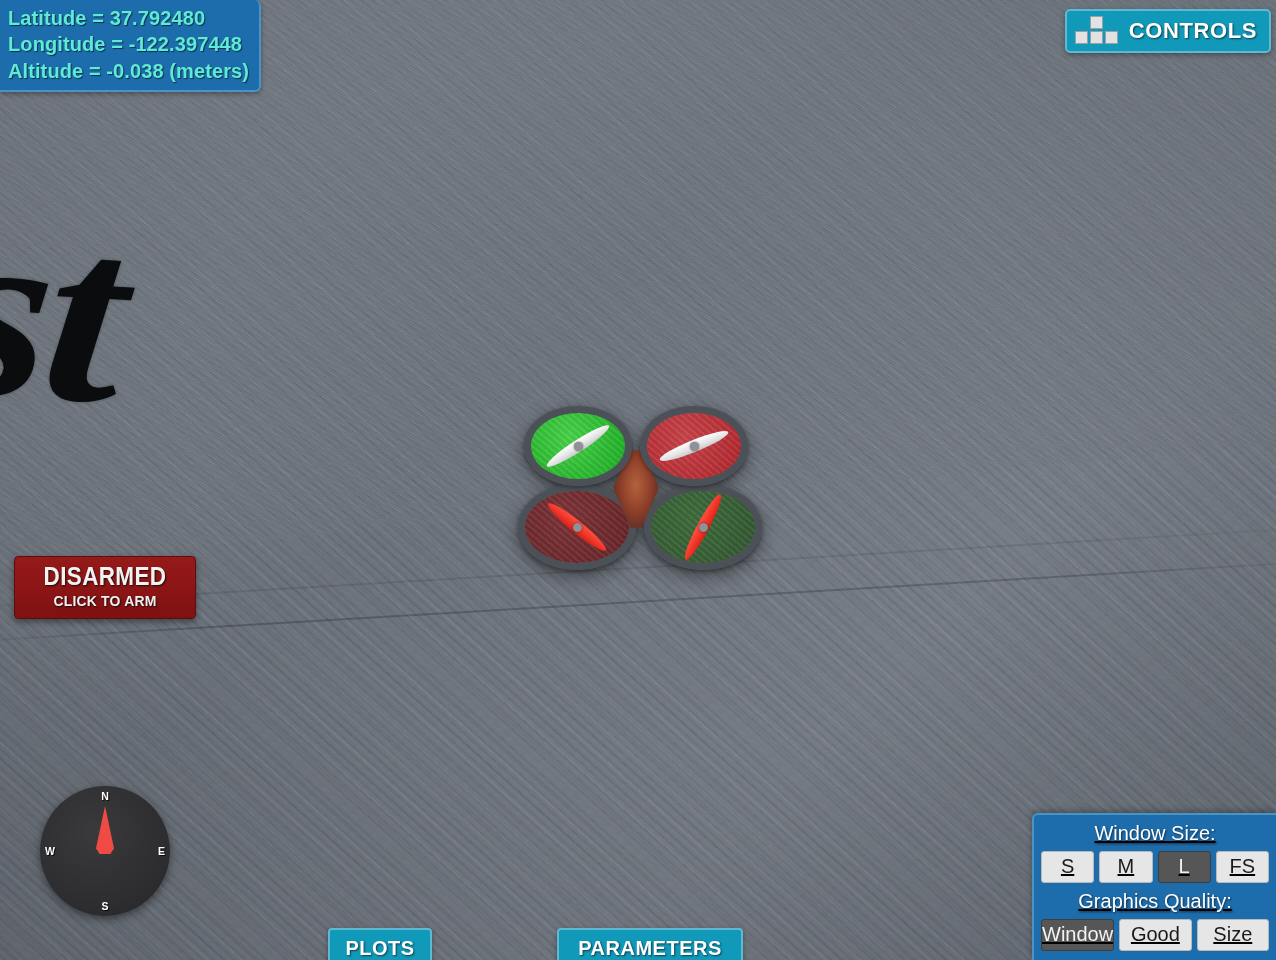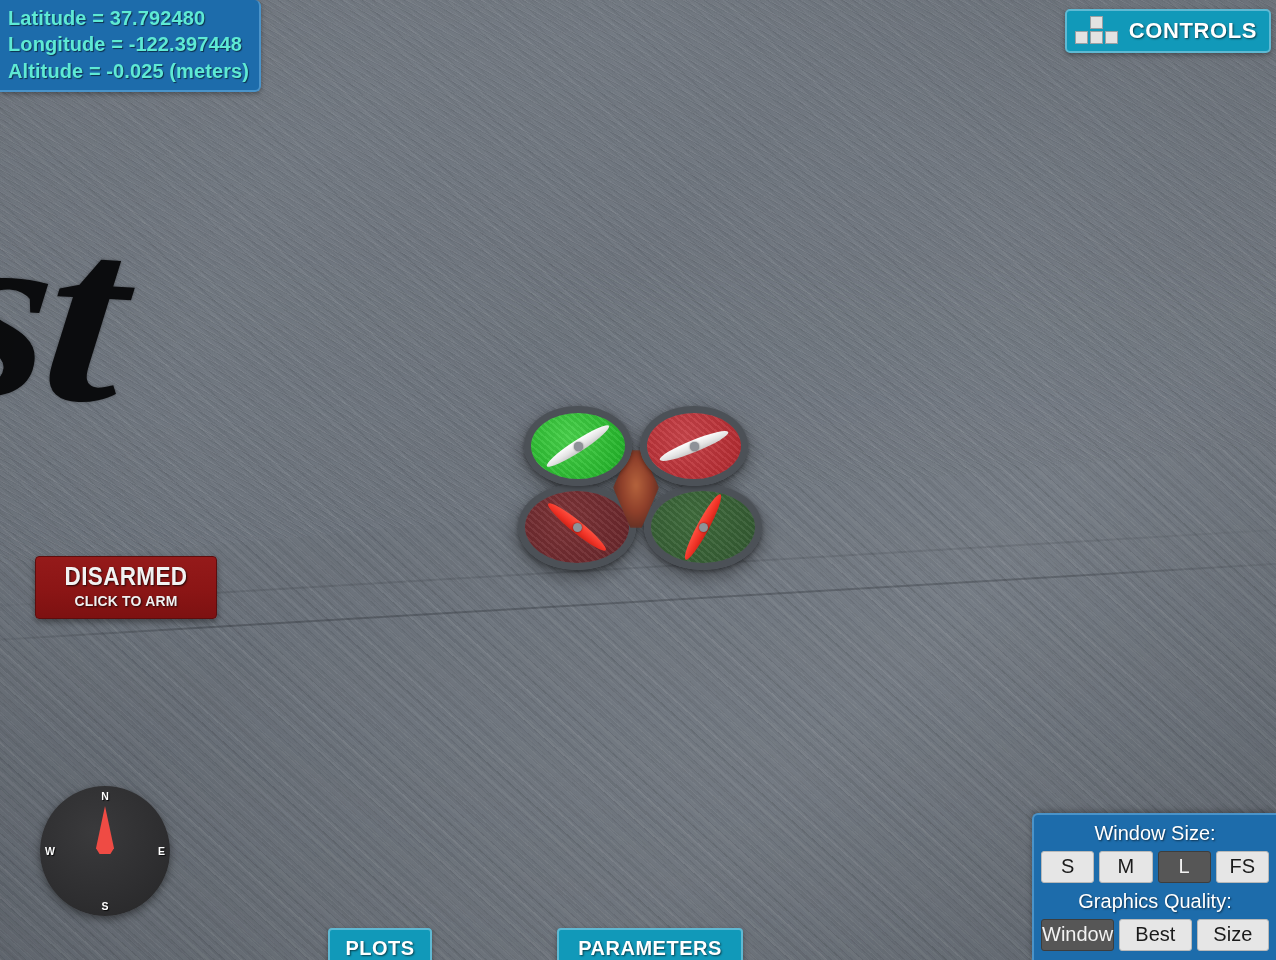--- a/index.html
+++ b/index.html
@@ -115,21 +115,21 @@
     position:absolute; left:14px;
     width:182px;
     background:linear-gradient(180deg,#951a1a 0%, #8b1515 55%, #7d1111 100%);
     border:1px solid #5e0d0d;
     border-radius:4px;
     text-align:center;
     padding:7px 4px 9px;
     cursor:pointer;
     box-shadow:0 3px 6px rgba(0,0,0,.40);
   }
-  .status-btn.armed  { top:556px;margin-left:21px; }
+  .status-btn.armed  { top:556px; }
   .status-btn.mode   { top:628px; }
   .status-main {
     display:block;
     color:#f2f2f2; font-weight:bold;
     font-size:25px; line-height:1.02;
     letter-spacing:.4px;
     transform:scaleX(.90);
     text-shadow:1px 1px 2px rgba(0,0,0,.75);
   }
   .status-sub {
@@ -183,20 +183,21 @@
   
   .settings {
     position:absolute; left:1032px; top:813px;
     width:244px; height:147px;
     background:#1d6cab;
     border:2px solid #4a93c9;
     border-right:none; border-bottom:none;
     border-radius:6px 0 0 0;
     padding:6px 7px;
     box-shadow:0 -2px 6px rgba(0,0,0,.30);
+    text-decoration:underline;
   }
   .settings h4 {
     color:#fff; font-size:20px; font-weight:normal;
     text-align:center; line-height:1.25;
     text-shadow:1px 1px 2px rgba(0,0,0,.55);
   }
   .seg-row { display:flex; gap:5px; margin:5px 0 6px; }
   .seg {
     flex:1; text-align:center;
     background:#e6e6e6; color:#1a1a1a;
@@ -291,21 +292,21 @@
         <div class="disc r-bright"></div>
         <div class="prop white p2"></div>
         <div class="hub"></div>
       </div>
     </div>
   </div>
 
   <div class="gps-panel">
     <div class="gps-line">Latitude = 37.792480</div>
     <div class="gps-line">Longitude = -122.397448</div>
-    <div class="gps-line">Altitude = -0.025 (meters)</div>
+    <div class="gps-line">Altitude = -0.038 (meters)</div>
   </div>
 
   <div class="controls-btn">
     <span class="wasd">
       <i class="k-up"></i>
         <i class="k-l"></i>
         <i class="k-d"></i>
         <i class="k-r"></i>
     </span>
     <span class="controls-label">CONTROLS</span>
@@ -331,18 +332,18 @@
     <h4>Window Size:</h4>
     <div class="seg-row">
       <div class="seg">S</div>
       <div class="seg">M</div>
       <div class="seg on">L</div>
       <div class="seg">FS</div>
     </div>
     <h4>Graphics Quality:</h4>
     <div class="seg-row">
       <div class="seg on">Window</div>
-      <div class="seg">Best</div>
+      <div class="seg">Good</div>
       <div class="seg">Size</div>
     </div>
   </div>
 
 </div>
 
 </body></html>

